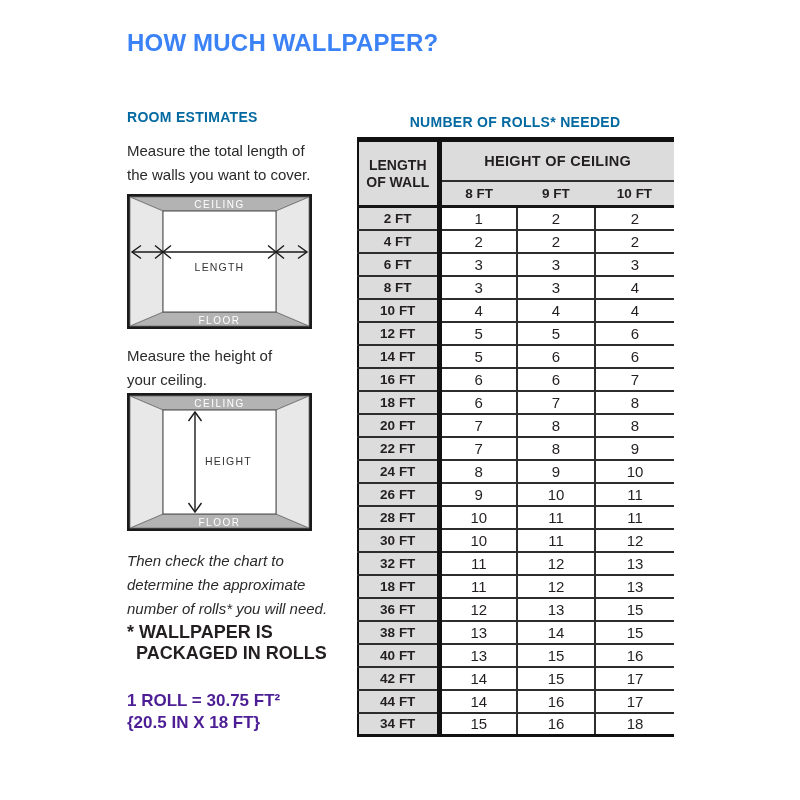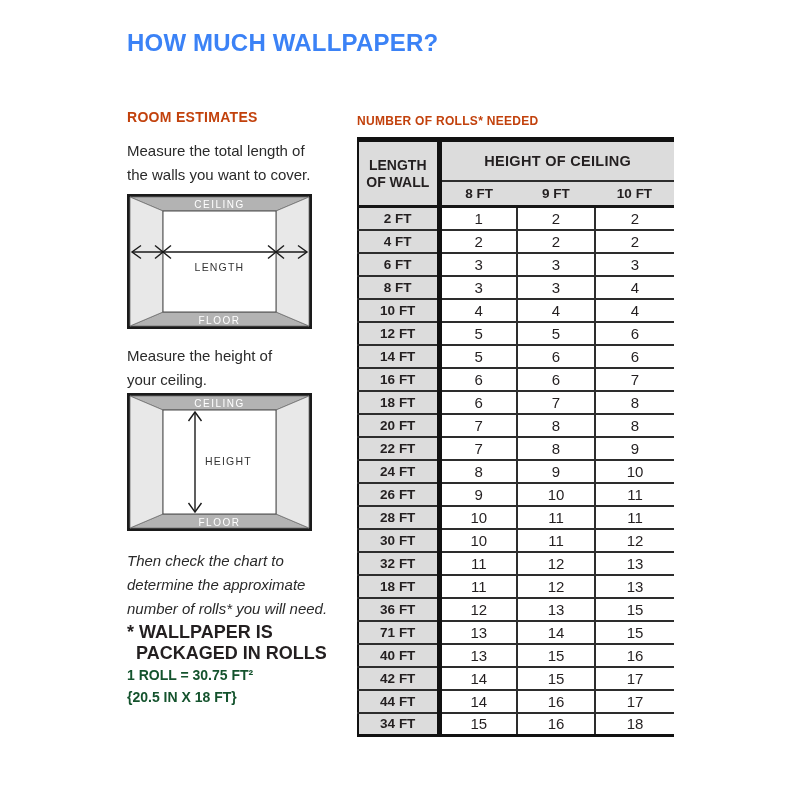--- a/index.html
+++ b/index.html
@@ -6,38 +6,38 @@
   #page {
     position:relative; width:800px; height:800px; background:#ffffff;
     font-family:"Liberation Sans", sans-serif; color:#262626; overflow:hidden;
   }
   .abs { position:absolute; }
   #title {
     left:127px; top:29px; font-size:24px; font-weight:bold; color:#3b82f6;
     letter-spacing:0.2px; white-space:nowrap;
   }
   .section-heading {
-    font-size:14px; font-weight:bold; color:#c2410c; letter-spacing:0.3px; white-space:nowrap;
+    font-size:14px; font-weight:bold; color:#0369a1; letter-spacing:0.3px; white-space:nowrap;
   }
   #room-estimates { left:127px; top:109px; }
-  #table-heading { left:357px; top:114px; width:316px; text-align:left; font-size:12px; }
+  #table-heading { left:357px; top:114px; width:316px; text-align:center; font-size:14px; }
   .step {
     left:127px; width:230px; font-size:15px; line-height:24px; color:#2a2a2a;
     white-space:pre-line;
   }
   #step1 { top:139px; }
   #step2 { top:344px; }
   #step3 { top:549px;font-style:italic; }
   #footnote {
     left:127px; top:622px; font-size:18px; line-height:21px; font-weight:bold;
     color:#231f20; white-space:pre-line; text-indent:-9px; padding-left:9px;
   }
   #roll-info {
-    left:127px; top:664px; font-size:14px; line-height:22px; font-weight:bold;
-    color:#14532d; white-space:pre-line;
+    left:127px; top:690px; font-size:17px; line-height:22px; font-weight:bold;
+    color:#4c1d95; white-space:pre-line;
   }
   #diagram1 { left:127px; top:194px; }
   #diagram2 { left:127px; top:393px; }
   svg text { font-family:"Liberation Sans", sans-serif; }
   .room-label { fill:#ffffff; font-size:10px; letter-spacing:1.5px; }
   .measure-label { fill:#333333; font-size:10.5px; letter-spacing:1.2px; }
 
   
   #table-wrap { left:357px; top:137px; }
   table#rolls {
@@ -279,21 +279,21 @@
   </tr>
 
   <tr>
     <th class="wall">36 FT</th>
     <td class="c1">12</td>
     <td class="c2">13</td>
     <td class="c3">15</td>
   </tr>
 
   <tr>
-    <th class="wall">71 FT</th>
+    <th class="wall">38 FT</th>
     <td class="c1">13</td>
     <td class="c2">14</td>
     <td class="c3">15</td>
   </tr>
 
   <tr>
     <th class="wall">40 FT</th>
     <td class="c1">13</td>
     <td class="c2">15</td>
     <td class="c3">16</td>

